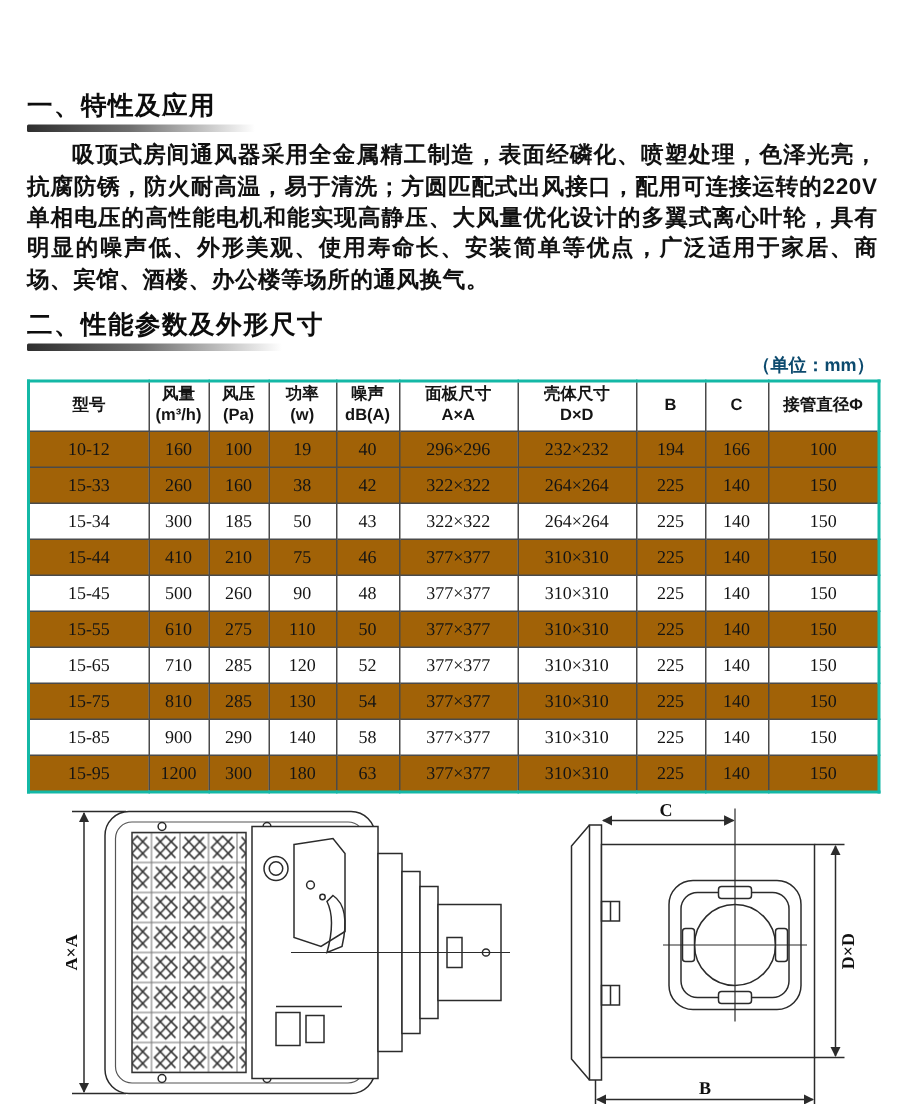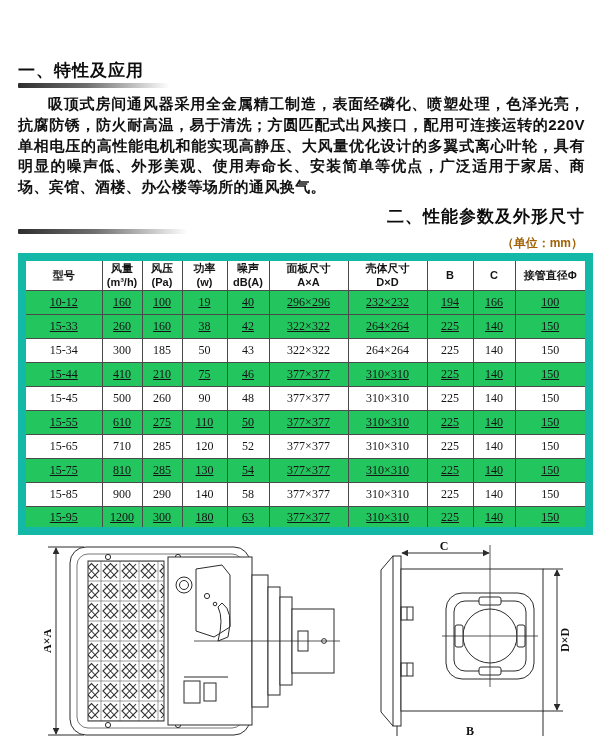--- a/index.html
+++ b/index.html
@@ -9,31 +9,31 @@
 
   .sec-heading { font-size:17px; line-height:19px; font-weight:900; letter-spacing:1px; color:#0d0d0d; }
   .heading-bar { height:5px; margin-top:3px; border-radius:1px;
     background:linear-gradient(90deg,#2e2e2e 0%,#6e6e6e 45%,#bdbdbd 75%,rgba(222,222,222,0) 100%); }
   .bar-1 { width:152px; }
   .bar-2 { width:170px; }
 
   .body-text { margin-top:6px; font-size:15px; line-height:20.8px; font-weight:700;
     text-align:justify; text-indent:2em; letter-spacing:0.4px; color:#111; }
 
-  .sec2-heading { margin-top:9px;text-align:right; }
+  .sec2-heading { margin-top:9px; }
   .unit-note { height:16px; margin-top:1px; text-align:right; font-size:12px; font-weight:700;
-    padding-right:2px; color:#a16207; }
+    padding-right:2px; color:#0c4a6e; }
 
   table.spec { width:567px; border-collapse:collapse; table-layout:fixed; margin-top:2px;
-    border:8px solid #14b8a6; }
+    border:2px solid #14b8a6; }
   table.spec th, table.spec td { border:1px solid #4a4a4a; text-align:center; vertical-align:middle; }
   table.spec th { height:34px; font-size:11px; font-weight:700; white-space:pre-line; line-height:1.25;
     background:#ffffff; padding:1px 0; }
   table.spec td { height:24px; font-size:12px; font-family:"Liberation Serif", serif; padding:0 1px; }
-  table.spec tr.shaded td { background:#22c55e;text-decoration:underline; }
+  table.spec tr.shaded td { background:#a16207; }
 
   .drawings { margin-top:6px; display:flex; align-items:flex-start; }
   .front-wrap { margin-left:26px; }
   .side-wrap { margin-left:14px; margin-top:0px; }
   svg text { font-family:"Liberation Serif", serif; font-weight:700; font-size:12px; fill:#111; }
 </style>
 </head>
 <body>
 
 <div class="page">

